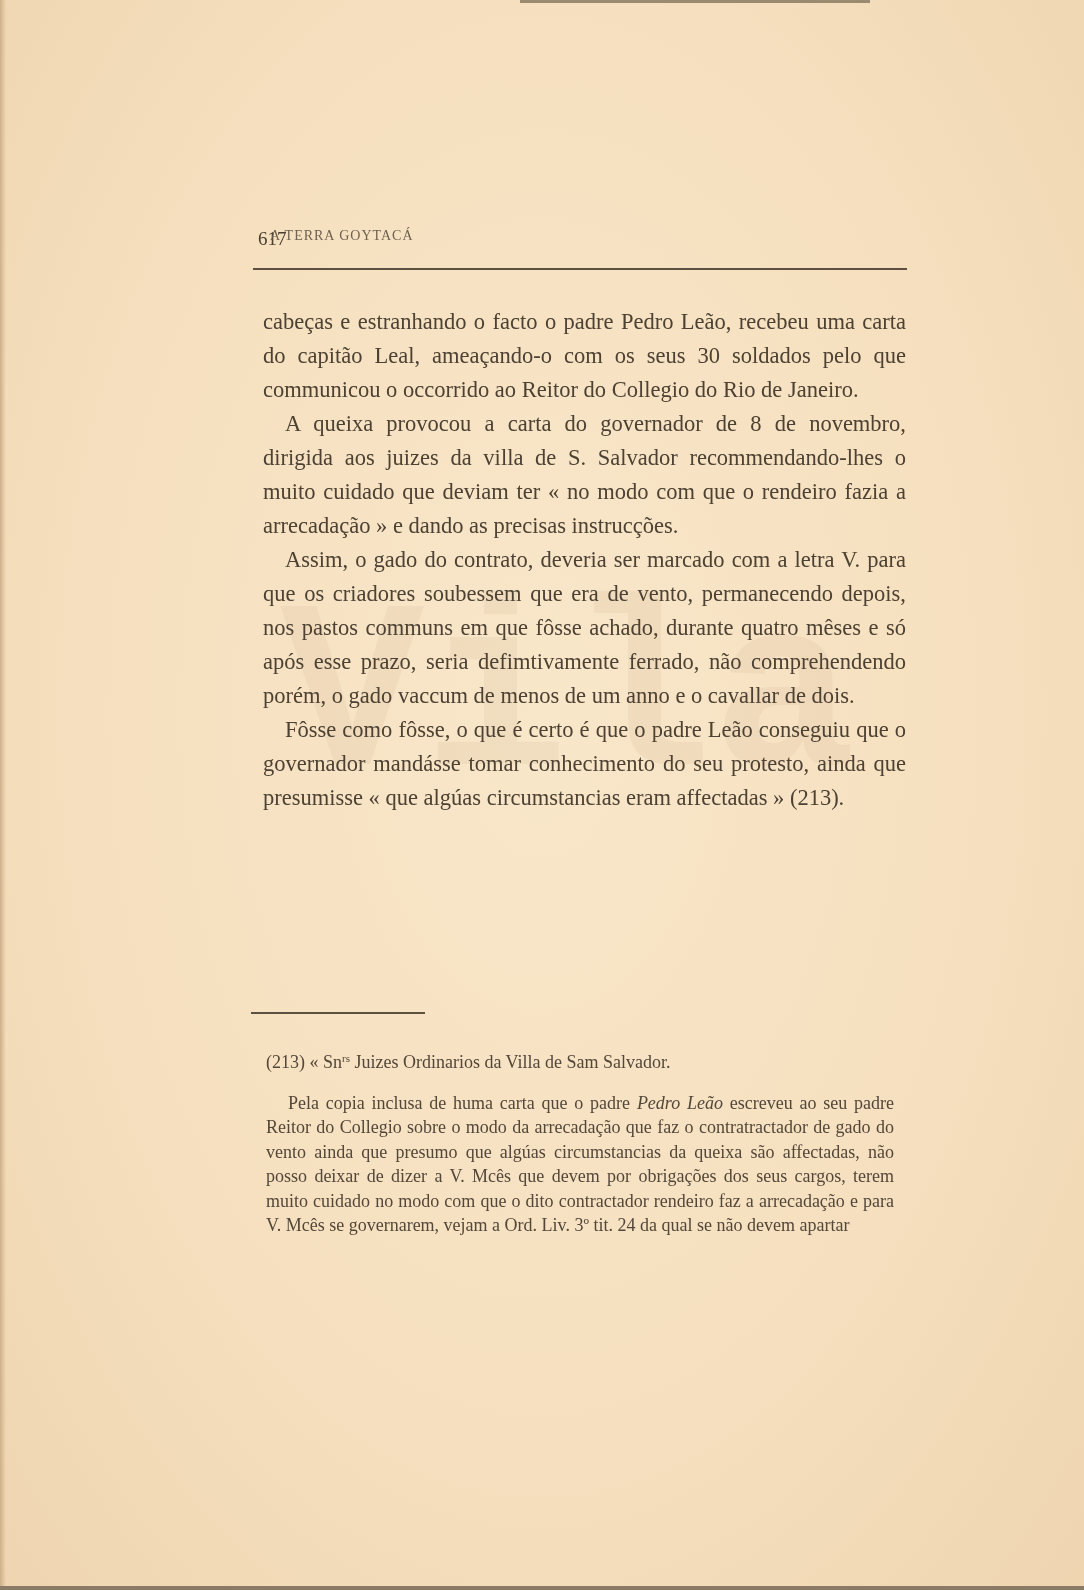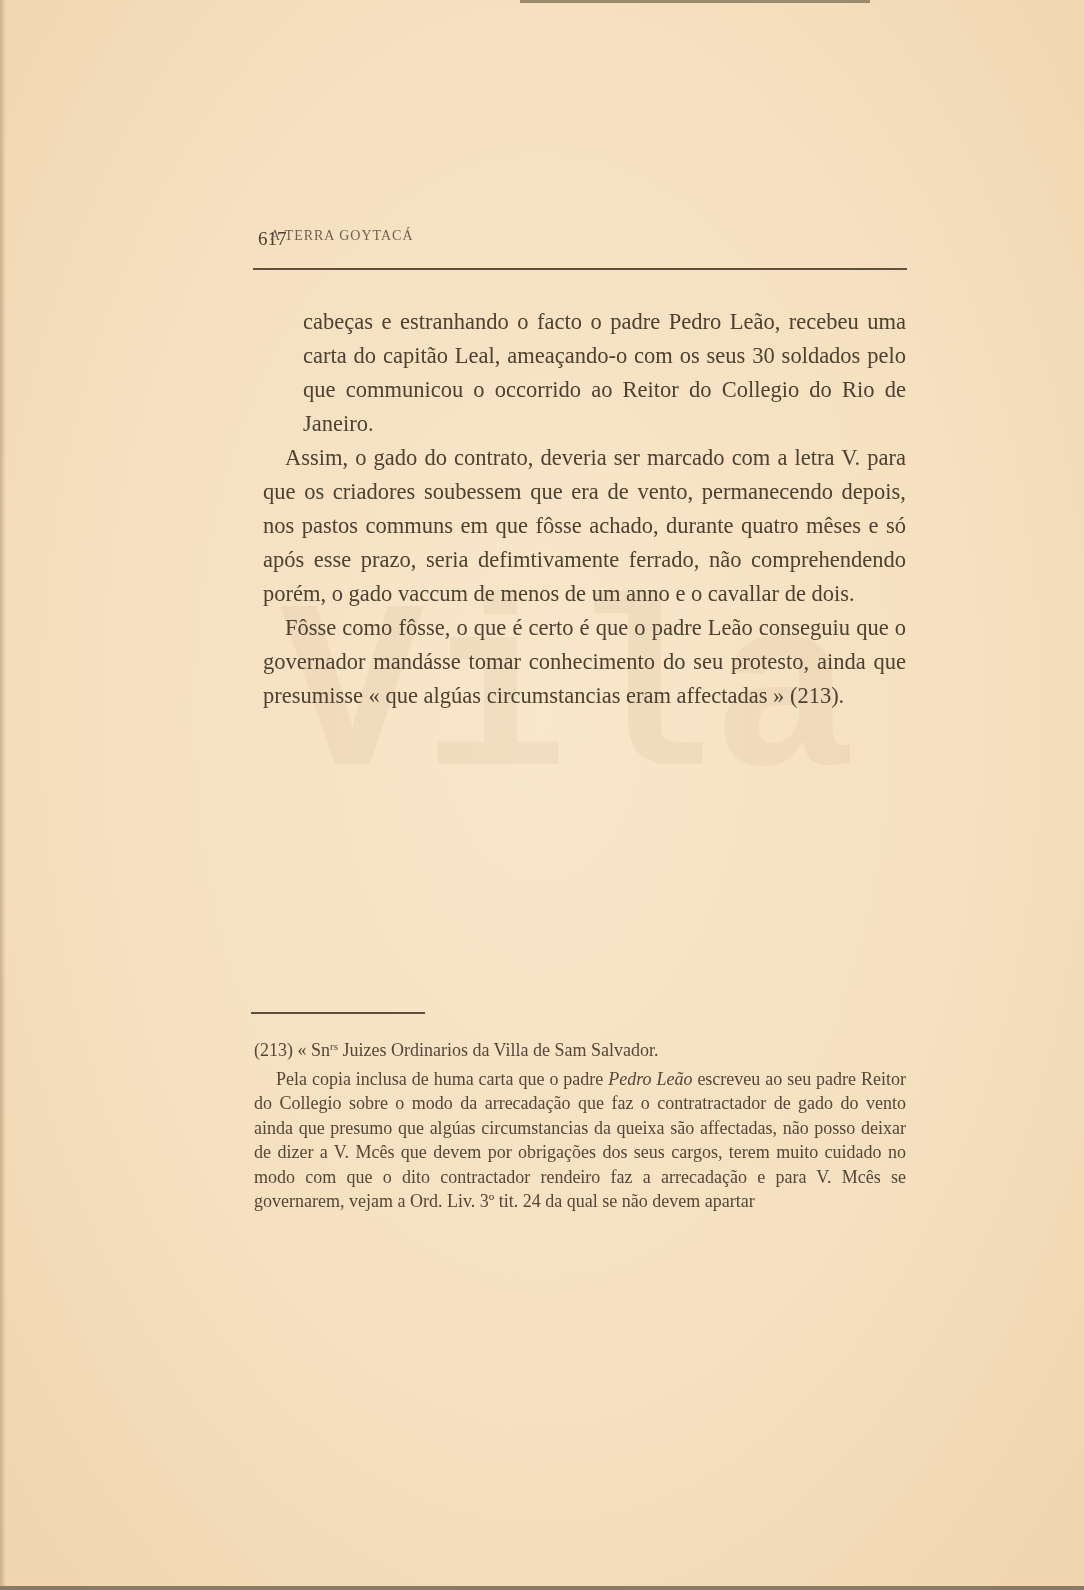--- a/index.html
+++ b/index.html
@@ -32,30 +32,30 @@
     .running-title { position: absolute; left: 12px; right: 0; top: 4px; letter-spacing: 1px; font-family: "Liberation Serif", serif; font-size: 14px; color: #6e6250; }
     .header-rule {
       position: absolute; left: 253px; top: 268px; width: 654px; height: 2px; background: #5c5040;
     }
     .body-text {
       position: absolute; left: 263px; top: 305px; width: 643px;
       font-family: "Liberation Serif", serif; font-size: 22.5px; line-height: 34px;
       color: #4c4132; text-align: justify;
     }
     .body-text p { margin: 0; text-indent: 22px; }
-    .body-text p.first { text-indent: 0; margin-left: 40px; }
+    .body-text p.first { text-indent: 0; }
     .footnote-rule {
       position: absolute; left: 251px; top: 1012px; width: 174px; height: 1.5px; background: #5c5040;
     }
     .footnotes {
       position: absolute; left: 250px; top: 1030px; width: 660px;
       font-family: "Liberation Serif", serif; font-size: 18px; line-height: 24.5px;
       color: #53473a; text-align: justify;
     }
-    .footnotes p { margin: 4px; text-indent: 22px; }
+    .footnotes p { margin: 16px; text-indent: 22px; }
     .footnotes p.first { text-indent: 0; }
     sup { font-size: 11px; vertical-align: 6px; }
     em { }
     .watermark {
       position: absolute; left: 280px; top: 600px; width: 600px; height: 420px;
       color: rgba(190,160,120,0.12); font-size: 240px; font-weight: bold;
       font-family: Liberation Mono, monospace; line-height: 200px; pointer-events: none;
     }
   </style>
 </head>
@@ -67,20 +67,21 @@
   <div class="watermark">Vila</div>
 
   <div class="header">
     <span class="page-number">617</span>
     <div class="running-title">A TERRA GOYTACÁ</div>
   </div>
   <div class="header-rule"></div>
 
   <div class="body-text">
     <p class="first">cabeças e estranhando o facto o padre Pedro Leão, recebeu uma carta do capitão Leal, ameaçando-o com os seus 30 soldados pelo que communicou o occorrido ao Reitor do Collegio do Rio de Janeiro.</p>
+    <p>A queixa provocou a carta do governador de 8 de novembro, dirigida aos juizes da villa de S. Salvador recommendando-lhes o muito cuidado que deviam ter « no modo com que o rendeiro fazia a arrecadação » e dando as precisas instrucções.</p>
     <p>Assim, o gado do contrato, deveria ser marcado com a letra V. para que os criadores soubessem que era de vento, permanecendo depois, nos pastos communs em que fôsse achado, durante quatro mêses e só após esse prazo, seria defimtivamente ferrado, não comprehendendo porém, o gado vaccum de menos de um anno e o cavallar de dois.</p>
     <p>Fôsse como fôsse, o que é certo é que o padre Leão conseguiu que o governador mandásse tomar conhecimento do seu protesto, ainda que presumisse « que algúas circumstancias eram affectadas » (213).</p>
   </div>
 
   <div class="footnote-rule"></div>
 
   <div class="footnotes">
     <p class="first"><span>(213) « Sn</span><sup>rs</sup><span> Juizes Ordinarios da Villa de Sam Salvador.</span></p>
     <p><span>Pela copia inclusa de huma carta que o padre </span><em>Pedro Leão</em><span> escreveu ao seu padre Reitor do Collegio sobre o modo da arrecadação que faz o contratractador de gado do vento ainda que presumo que algúas circumstancias da queixa são affectadas, não posso deixar de dizer a V. Mcês que devem por obrigações dos seus cargos, terem muito cuidado no modo com que o dito contractador rendeiro faz a arrecadação e para V. Mcês se governarem, vejam a Ord. Liv. 3º tit. 24 da qual se não devem apartar</span></p>
   </div>

